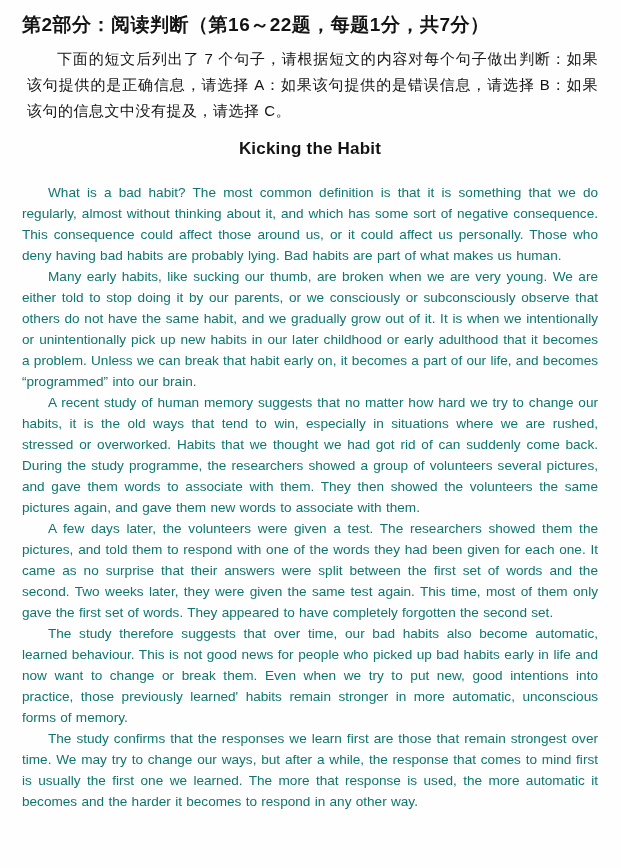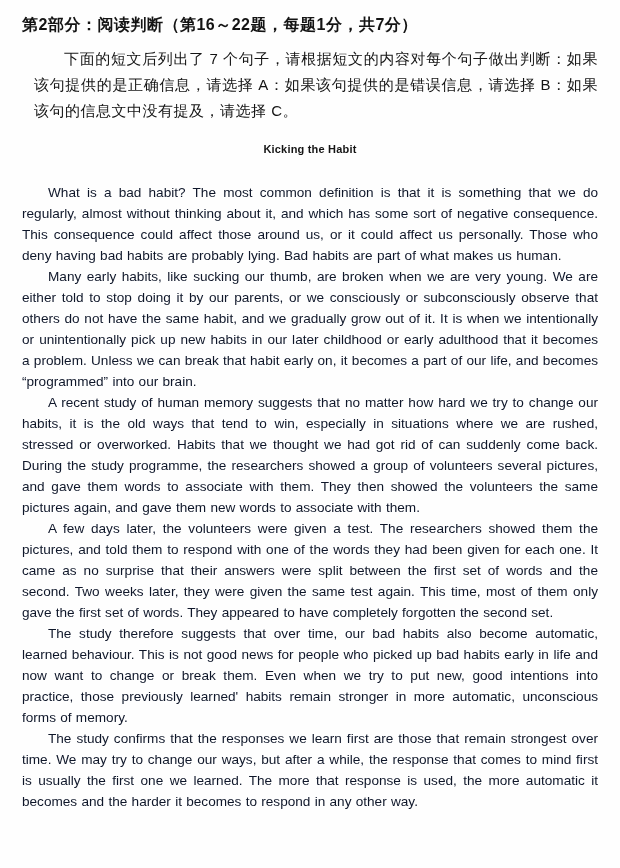--- a/index.html
+++ b/index.html
@@ -13,52 +13,52 @@
     height: 868px;
     margin: 0 auto;
     background: #fefefe;
     box-sizing: border-box;
     padding: 12px 22px 0 22px;
     font-family: "Liberation Sans", "DejaVu Sans", sans-serif;
     color: #141414;
     overflow: hidden;
   }
   .section-header {
-    font-size: 16px;
+    font-size: 19px;
     line-height: 22px;
     font-weight: 700;
     margin: 2px 0 0 0;
     letter-spacing: 0.5px;
   }
   .instructions {
-    margin: 10px 0 0 12px;
+    margin: 10px 0 0 5px;
     font-size: 15px;
     line-height: 26px;
     text-align: justify;
     text-indent: 2em;
     letter-spacing: 0.5px;
   }
   .passage-title {
     margin: 15px 0 0 0;
     text-align: center;
-    font-size: 11px;
+    font-size: 17px;
     line-height: 20px;
     font-weight: 700;
     letter-spacing: 0.2px;
   }
   .passage {
     margin-top: 23px;
   }
   .passage p {
     margin: 0;
     font-size: 13.6px;
     line-height: 21px;
     text-align: justify;
     text-indent: 26px;
-    color: #0f172a;
+    color: #0f766e;
     word-spacing: 0.5px;
   }
 </style>
 </head>
 <body>
 
 <div class="page">
 
   <div class="section-header">第2部分：阅读判断（第16～22题，每题1分，共7分）</div>
 

